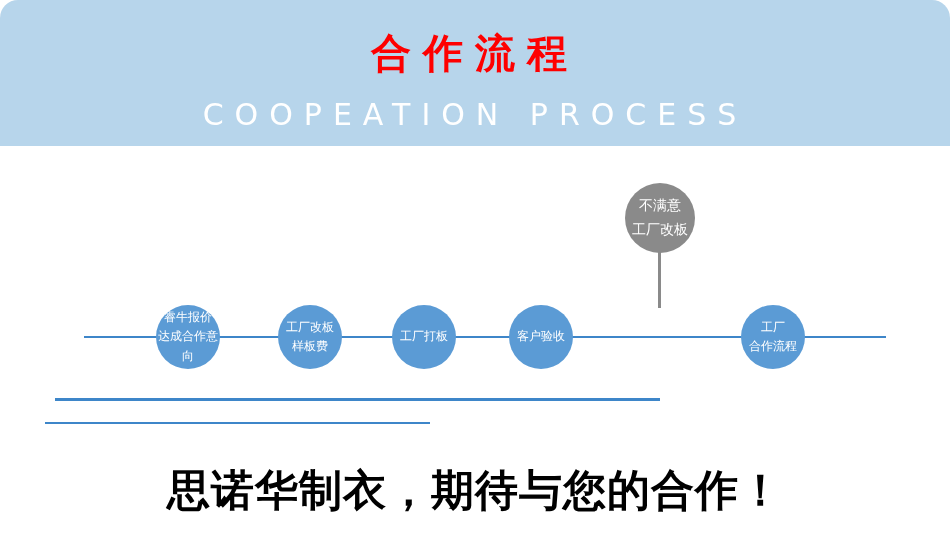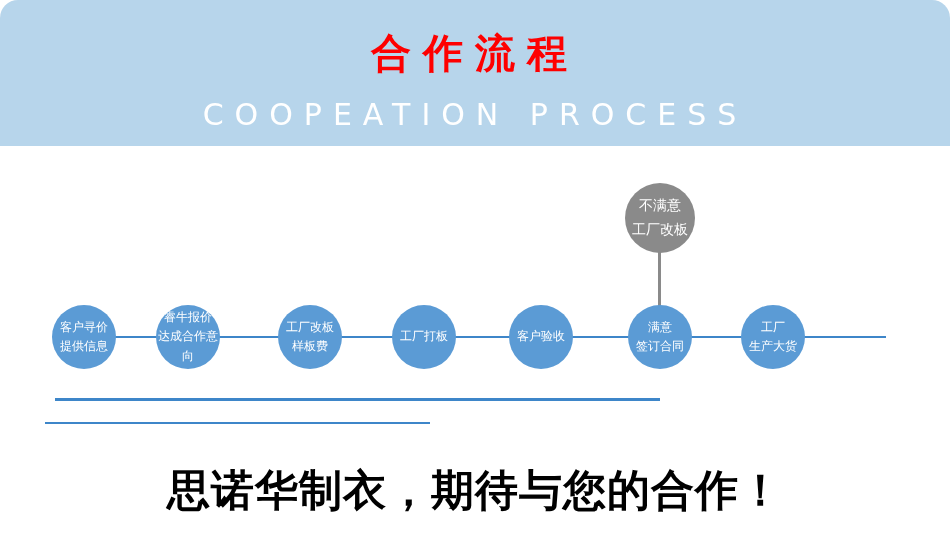--- a/index.html
+++ b/index.html
@@ -126,31 +126,27 @@
     <div class="banner-title">合作流程</div>
     <div class="banner-subtitle">COOPEATION PROCESS</div>
   </div>
 
   <div class="flow-line"></div>
 
   <div class="branch-connector"></div>
   <div class="branch-circle">不满意
 工厂改板</div>
 
-  <div class="step-circle s1">客户寻价
-提供信息</div>
   <div class="step-circle s2">睿牛报价
 达成合作意向</div>
   <div class="step-circle s3">工厂改板
 样板费</div>
   <div class="step-circle s4">工厂打板</div>
   <div class="step-circle s5">客户验收</div>
-  <div class="step-circle s6">满意
-签订合同</div>
   <div class="step-circle s7">工厂
-生产大货</div>
+合作流程</div>
 
   <div class="underline-long"></div>
   <div class="underline-short"></div>
 
   <div class="slogan">思诺华制衣，期待与您的合作！</div>
 
 </div>
 
 </body></html>

